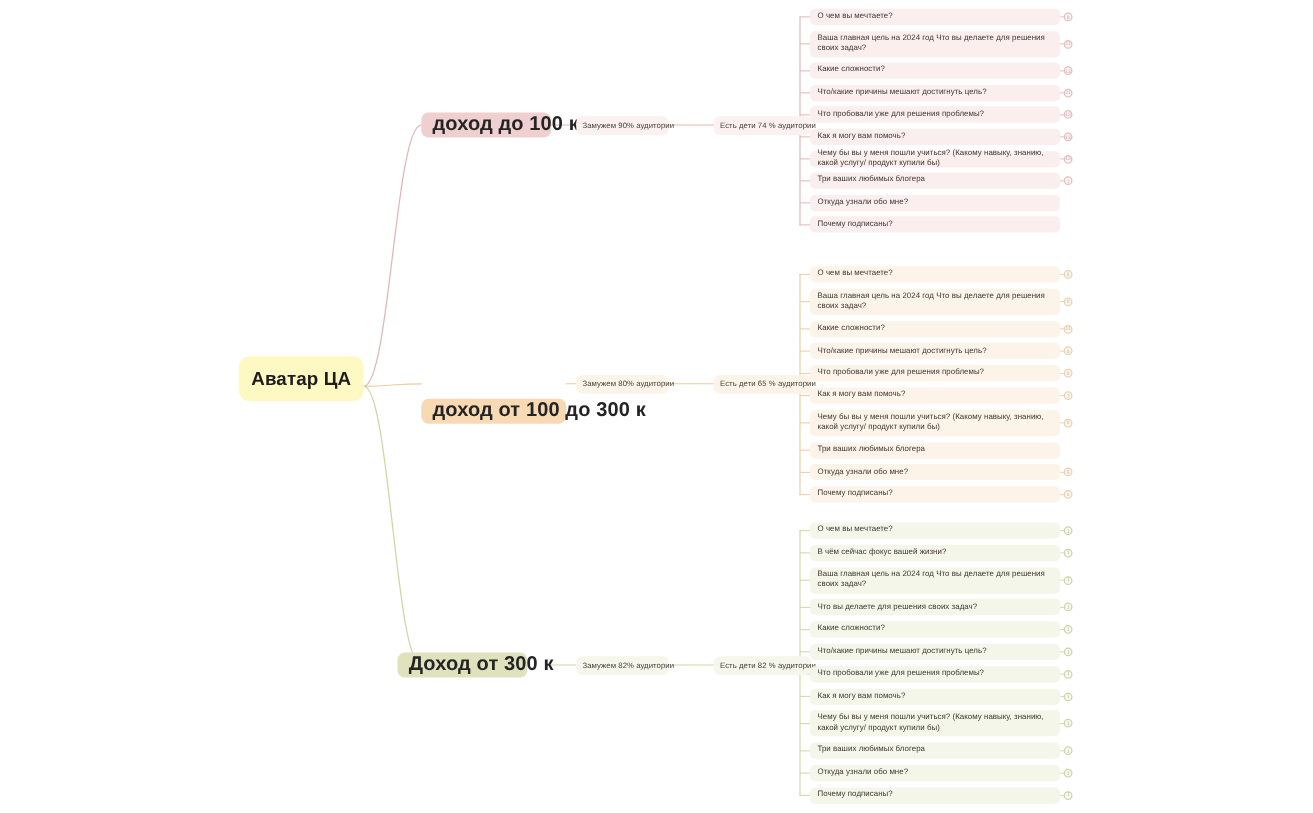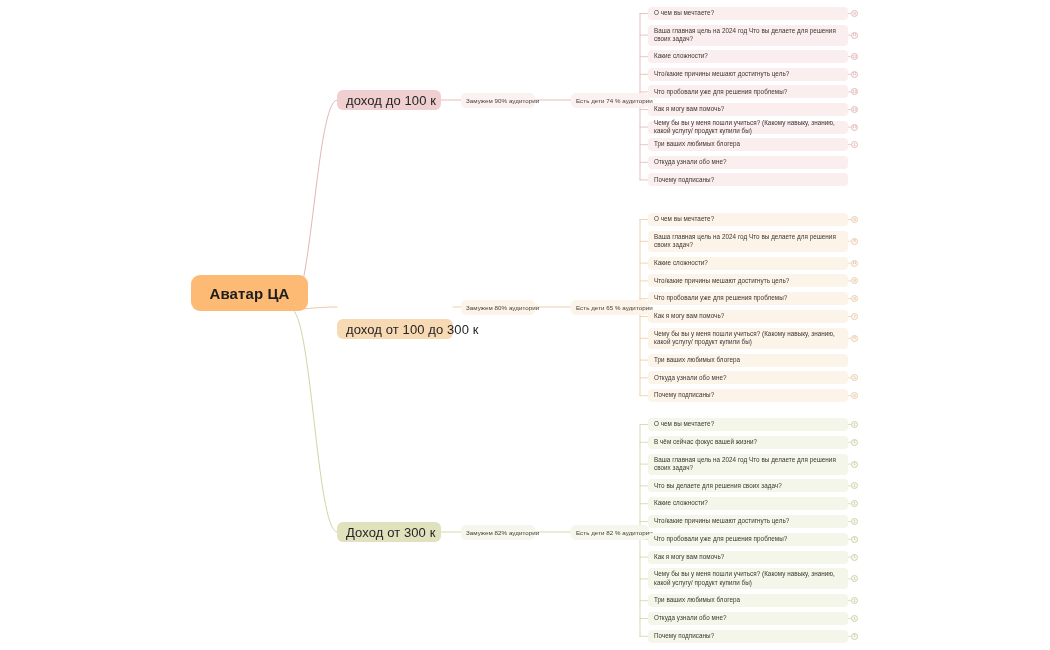--- a/index.html
+++ b/index.html
@@ -29,24 +29,24 @@
     top: 0;
     width: 1050px;
     height: 650px;
     pointer-events: none;
   }
 
   
   .root-node {
     position: absolute;
     left: 191px;
-    top: 275px;
-    width: 117px;
+    top: 285px;
+    width: 100px;
     height: 36px;
-    background: #fdba74;
+    background: #fef9c3;
     border-radius: 9px;
     display: flex;
     align-items: center;
     justify-content: center;
     box-sizing: border-box;
   }
   .root-node .root-label {
     font-size: 15px;
     font-weight: bold;
     color: #1d1d1d;
@@ -59,22 +59,22 @@
     position: absolute;
     height: 20px;
     border-radius: 6px;
     display: flex;
     align-items: center;
     padding: 0 9px;
     box-sizing: border-box;
     white-space: nowrap;
   }
   .branch-node .branch-label {
-    font-size: 13px;
-    font-weight: normal;
+    font-size: 16px;
+    font-weight: bold;
     color: #242424;
     letter-spacing: 0.1px;
   }
   .branch-g1 { background: #efcfcf; }
   .branch-g2 { background: #f7d9b4; margin-top: 22px; }
   .branch-g3 { background: #dfe2bd; }
 
   
   .mid-node {
     position: absolute;
@@ -307,21 +307,21 @@
         <span class="leaf-label">Три ваших любимых блогера</span>
       </div>
       <div class="leaf leaf-g2" style="top: 371.4px; height: 13px; width: 200px;">
         <span class="leaf-label">Откуда узнали обо мне?</span>
       </div>
       <div class="badge badge-g2" style="left: 851px; top: 374.4px;">5</div>
       <div class="leaf leaf-g2" style="top: 389.2px; height: 13px; width: 200px;">
         <span class="leaf-label">Почему подписаны?</span>
       </div>
       <div class="badge badge-g2" style="left: 851px; top: 392.2px;">6</div>
-      <div class="branch-node branch-g3" style="left: 337px; top: 522px; width: 104px;">
+      <div class="branch-node branch-g3" style="left: 318px; top: 522px; width: 104px;">
         <span class="branch-label">Доход от 300 к</span>
       </div>
       <div class="mid-node mid-g3" style="left: 461px; top: 524.5px; width: 74px;">
         <span class="mid-label">Замужем 82% аудитории</span>
       </div>
       <div class="mid-node mid-g3" style="left: 571px; top: 524.5px; width: 78px;">
         <span class="mid-label">Есть дети 82 % аудитории</span>
       </div>
       <div class="leaf leaf-g3" style="top: 418px; height: 13px; width: 200px;">
         <span class="leaf-label">О чем вы мечтаете?</span>

